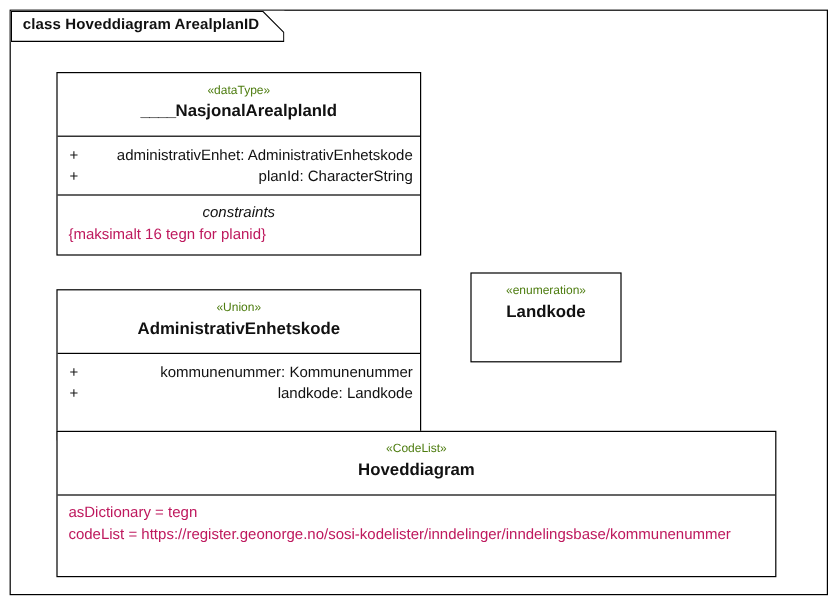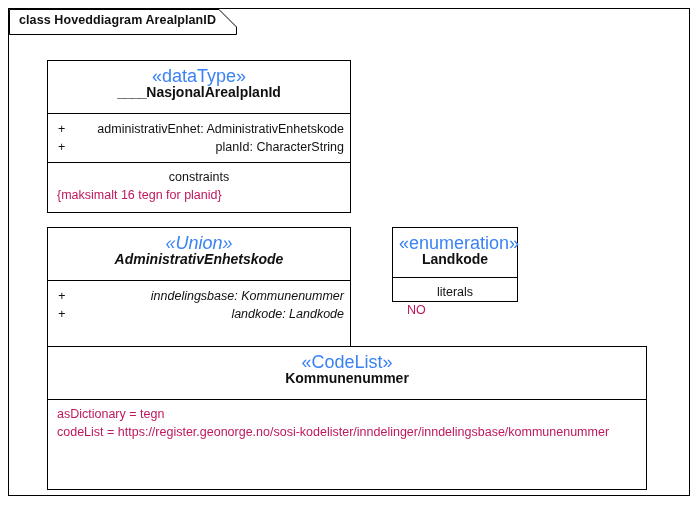--- a/index.html
+++ b/index.html
@@ -66,23 +66,23 @@
   }
   .uml-compartment:last-child {
     border-bottom: none;
   }
 
   .cmp-header {
     text-align: center;
     padding: 7px 6px 8px 6px;
   }
   .stereotype {
-    font-size: 18px;
+    font-size: 10px;
     line-height: 16px;
-    color: #3b82f6;
+    color: #4d7c0f;
   }
   .classname {
     font-size: 14px;
     line-height: 17px;
     font-weight: bold;
     color: #111111;
   }
   .classname.underlined-prefix::before {
     content: "____";
     font-weight: bold;
@@ -108,20 +108,21 @@
   .attr-text {
     flex: 1 1 auto;
     text-align: right;
   }
 
   .cmp-section {
     padding: 5px 6px 8px 6px;
   }
   .section-title {
     text-align: center;
+    font-style: italic;
     font-size: 12.5px;
     line-height: 18px;
     color: #111111;
   }
   .section-line {
     font-size: 12.5px;
     line-height: 18px;
     text-align: left;
     padding-left: 3px;
     white-space: nowrap;
@@ -136,40 +137,39 @@
     left: 38px;
     top: 51px;
     width: 304px;
     height: 153px;
   }
   #box-nasjonalarealplanid .c1 { height: 53px; }
   #box-nasjonalarealplanid .c2 { height: 49px; }
 
   #box-administrativenhetskode {
     left: 38px;
-    top: 218px;
+    top: 232px;
     width: 304px;
     height: 126px;
-    font-style: italic;
   }
   #box-administrativenhetskode .c1 { height: 53px; }
 
   #box-landkode {
     left: 383px;
     top: 218px;
     width: 126px;
     height: 75px;
   }
   #box-landkode .c1 { height: 50px; }
 
   #box-kommunenummer {
     left: 38px;
-    top: 337px;
+    top: 350px;
     width: 600px;
-    height: 144px;
+    height: 122px;
   }
   #box-kommunenummer .c1 { height: 53px; }
 </style>
 </head>
 <body>
 
 <div id="diagram-frame">
 
   <div id="frame-tab">
     <svg class="tab-shape" viewBox="0 0 228 26" preserveAspectRatio="none">
@@ -205,47 +205,43 @@
   <div class="uml-box" id="box-administrativenhetskode">
 
     <div class="uml-compartment cmp-header c1">
       <div class="stereotype">«Union»</div>
       <div class="classname">AdministrativEnhetskode</div>
     </div>
 
     <div class="uml-compartment cmp-attrs">
       <div class="attr-row">
         <span class="attr-vis">+</span>
-        <span class="attr-text">inndelingsbase: Kommunenummer</span>
+        <span class="attr-text">kommunenummer: Kommunenummer</span>
       </div>
       <div class="attr-row">
         <span class="attr-vis">+</span>
         <span class="attr-text">landkode: Landkode</span>
       </div>
     </div>
   </div>
 
   <div class="uml-box" id="box-landkode">
 
     <div class="uml-compartment cmp-header c1">
       <div class="stereotype">«enumeration»</div>
       <div class="classname">Landkode</div>
     </div>
 
-    <div class="uml-compartment cmp-section">
-      <div class="section-title">literals</div>
-      <div class="section-line indent">NO</div>
-    </div>
   </div>
 
   <div class="uml-box" id="box-kommunenummer">
 
     <div class="uml-compartment cmp-header c1">
       <div class="stereotype">«CodeList»</div>
-      <div class="classname">Kommunenummer</div>
+      <div class="classname">Hoveddiagram</div>
     </div>
 
     <div class="uml-compartment cmp-section">
       <div class="section-line">asDictionary = tegn</div>
       <div class="section-line">codeList = https://register.geonorge.no/sosi-kodelister/inndelinger/inndelingsbase/kommunenummer</div>
     </div>
   </div>
 
 </div>
 

